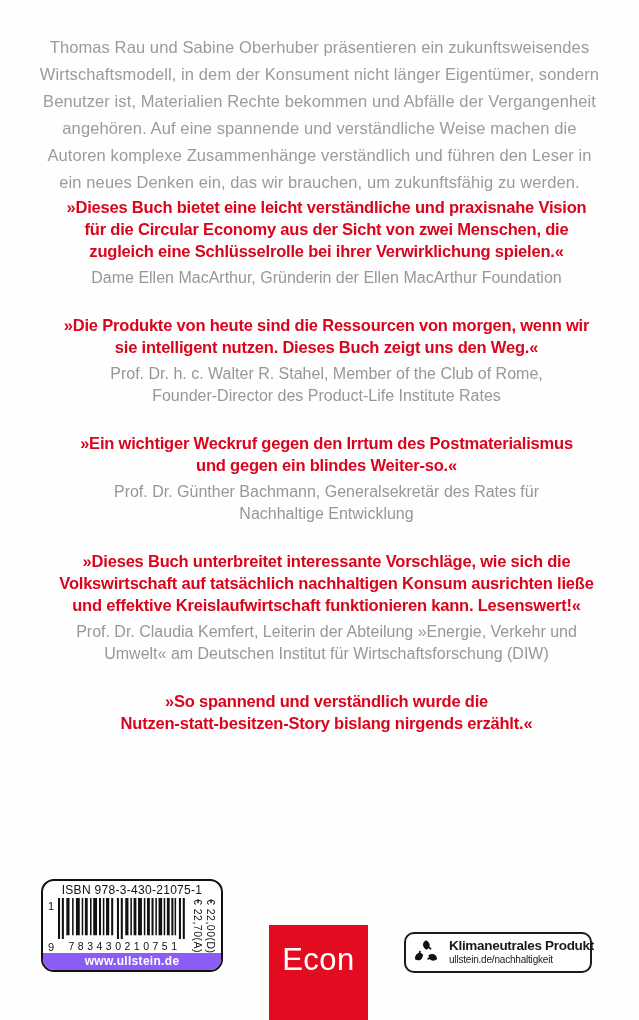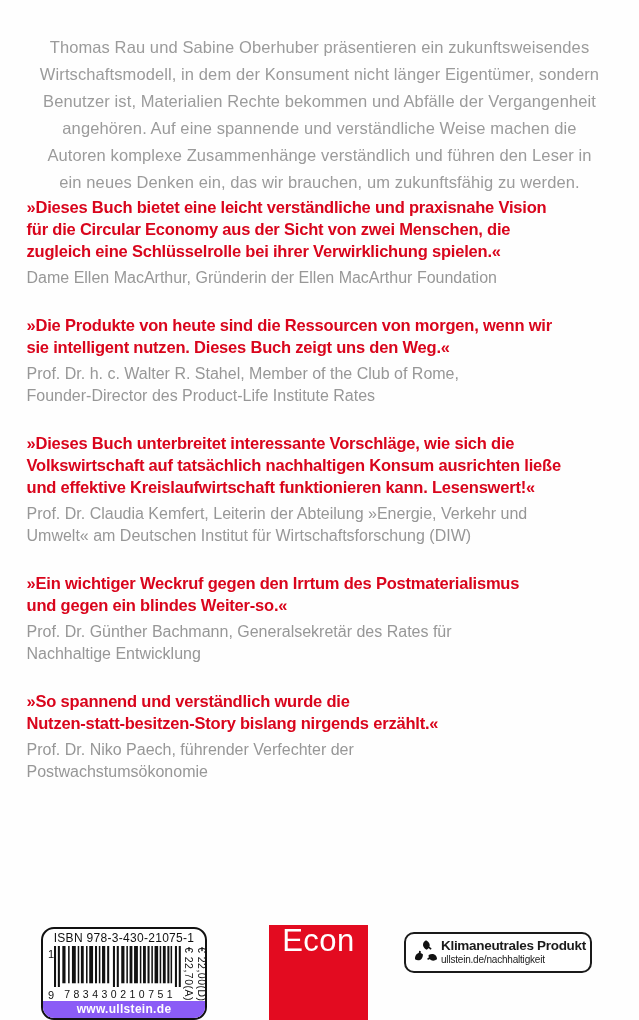--- a/index.html
+++ b/index.html
@@ -23,21 +23,21 @@
     margin:34px auto 0;
     width:600px;
     text-align:center;
     color:var(--gray-text,#9b9b9b);
     font-size:16.5px;
     line-height:27px;
     white-space:pre-line;
     letter-spacing:0.1px;
   }
   .quotes{width:100%;}
-  .quote-block{margin-top:25px;padding-left:14px;}
+  .quote-block{margin-top:25px;text-align:center;padding-left:14px;}
   .quote-block.first{margin-top:0;}
   .quote{
     margin:0 auto;
     max-width:600px;
     color:var(--quote-red,#d9051c);
     font-weight:700;
     font-size:16.5px;
     line-height:22px;
     letter-spacing:-0.2px;
     white-space:pre-line;
@@ -46,26 +46,25 @@
     margin:5px auto 0;
     max-width:600px;
     color:var(--attrib-gray,#979797);
     font-size:16px;
     line-height:22px;
     white-space:pre-line;
   }
   
   .isbn-box{
     position:absolute;left:41px;top:879px;
-    width:166px;height:93px;
+    width:182px;height:93px;
     background:#fff;
     border:2px solid #111;
     border-radius:13px;
     overflow:hidden;
-    margin-top:48px;
   }
   .isbn-top{
     text-align:center;
     font-size:12px;
     color:#111;
     padding-top:2px;
     letter-spacing:0.3px;
   }
   .isbn-mid{
     display:flex;
@@ -109,36 +108,37 @@
     font-size:12px;
     line-height:17px;
     text-align:center;
     letter-spacing:0.3px;
   }
   .econ-logo{
     position:absolute;left:269px;top:925px;
     width:99px;height:95px;
     background:var(--logo-red,#e30b20);
     display:flex;justify-content:center;
+    padding-top:19px;
   }
   .econ-logo span{
     color:#fff;
     font-size:31px;
     line-height:31px;
     letter-spacing:0.5px;
   }
   .klima-badge{
     position:absolute;left:404px;top:932px;
     width:188px;height:41px;
     background:#fff;
     border:2px solid var(--badge-black,#1a1a1a);
     border-radius:10px;
     display:flex;align-items:center;
     padding:0 6px 0 6px;
-    gap:1px;
+    gap:9px;
   }
   .klima-icon{width:28px;height:28px;flex:0 0 auto;}
   .klima-text{flex:1;min-width:0;}
   .klima-title{
     color:var(--badge-black,#1a1a1a);
     font-weight:700;
     font-size:13.5px;
     line-height:15px;
     letter-spacing:-0.3px;
     white-space:nowrap;
@@ -174,39 +174,37 @@
 
     <section class="quote-block">
       <p class="quote">»Die Produkte von heute sind die Ressourcen von morgen, wenn wir
 sie intelligent nutzen. Dieses Buch zeigt uns den Weg.«</p>
       <p class="attrib">Prof. Dr. h. c. Walter R. Stahel, Member of the Club of Rome,
 Founder-Director des Product-Life Institute Rates</p>
     </section>
 
 
     <section class="quote-block">
+      <p class="quote">»Ein wichtiger Weckruf gegen den Irrtum des Postmaterialismus
+und gegen ein blindes Weiter-so.«</p>
+      <p class="attrib">Prof. Dr. Günther Bachmann, Generalsekretär des Rates für
+Nachhaltige Entwicklung</p>
+    </section>
+
+    <section class="quote-block">
       <p class="quote">»Dieses Buch unterbreitet interessante Vorschläge, wie sich die
 Volkswirtschaft auf tatsächlich nachhaltigen Konsum ausrichten ließe
 und effektive Kreislaufwirtschaft funktionieren kann. Lesenswert!«</p>
       <p class="attrib">Prof. Dr. Claudia Kemfert, Leiterin der Abteilung »Energie, Verkehr und
 Umwelt« am Deutschen Institut für Wirtschaftsforschung (DIW)</p>
     </section>
 
     <section class="quote-block">
-      <p class="quote">»Ein wichtiger Weckruf gegen den Irrtum des Postmaterialismus
-und gegen ein blindes Weiter-so.«</p>
-      <p class="attrib">Prof. Dr. Günther Bachmann, Generalsekretär des Rates für
-Nachhaltige Entwicklung</p>
-    </section>
-
-    <section class="quote-block">
       <p class="quote">»So spannend und verständlich wurde die
 Nutzen-statt-besitzen-Story bislang nirgends erzählt.«</p>
-      <p class="attrib">Prof. Dr. Niko Paech, führender Verfechter der
-Postwachstumsökonomie</p>
     </section>
 
   </div>
 
   <div class="isbn-box">
     <div class="isbn-top">ISBN 978-3-430-21075-1</div>
     <div class="isbn-mid">
       <div class="flagcol">
         <span>1</span>
         <span>9</span>

